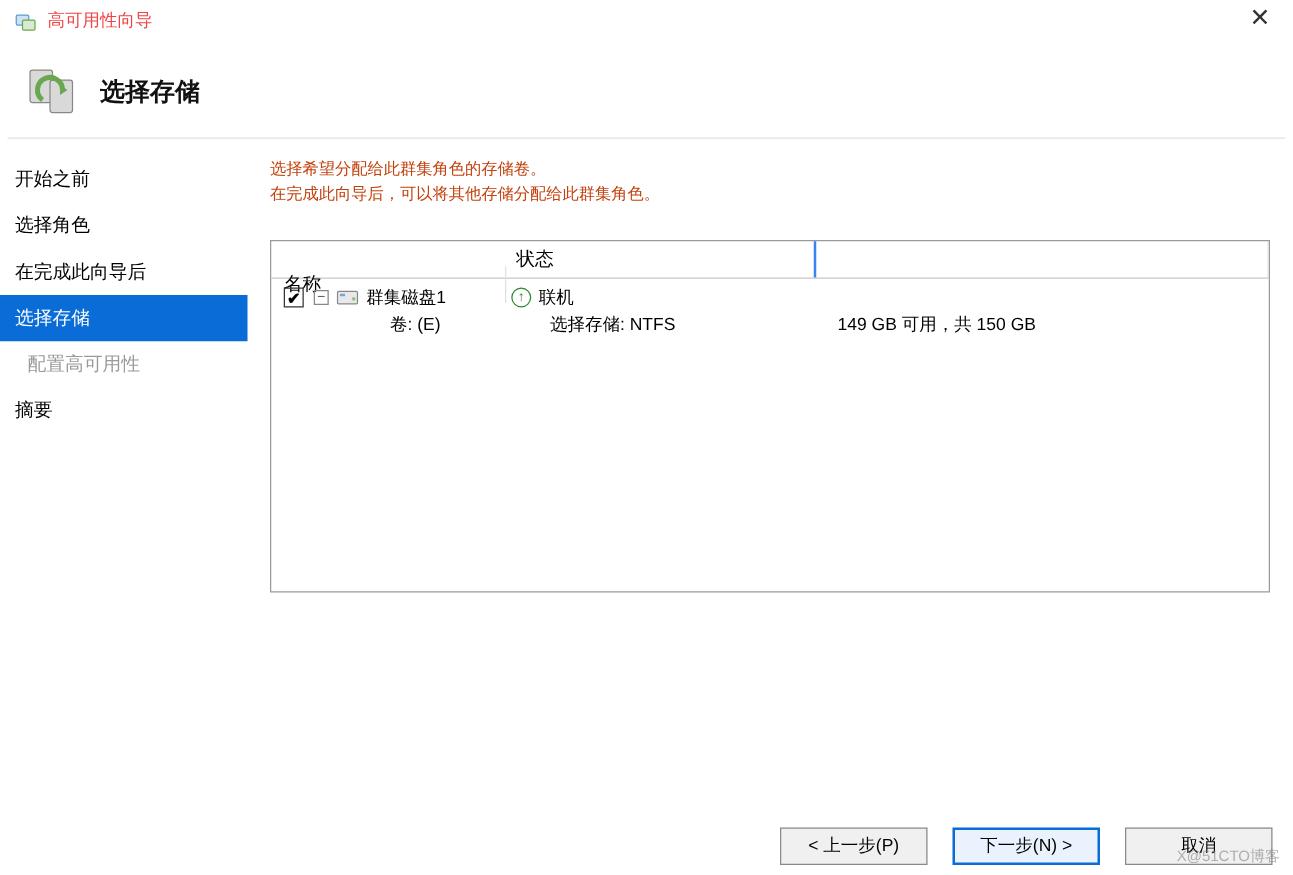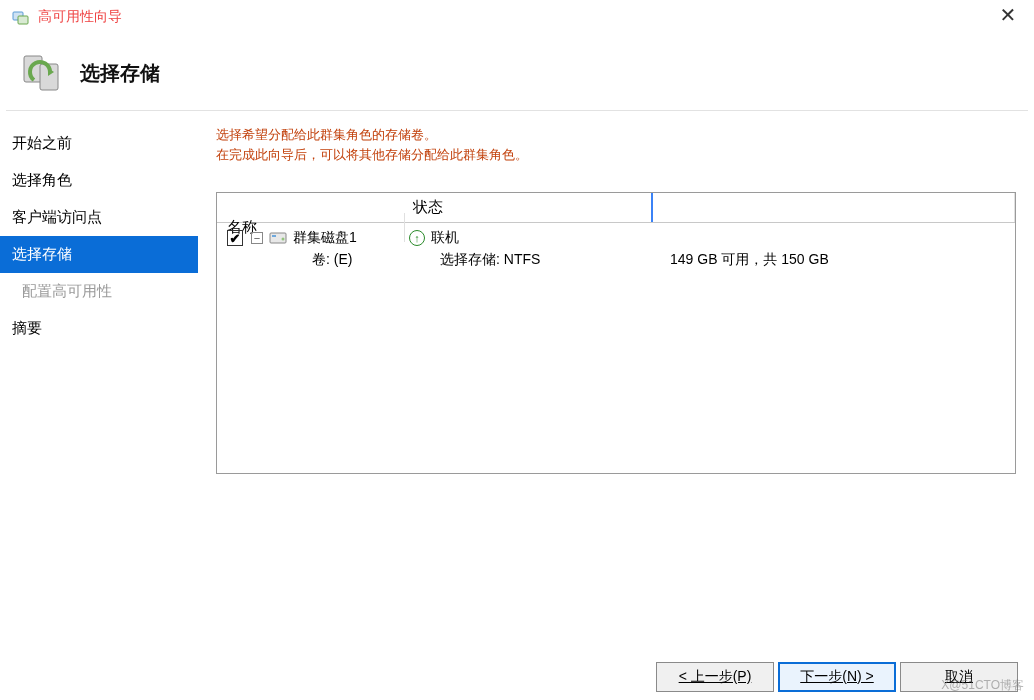--- a/index.html
+++ b/index.html
@@ -115,21 +115,21 @@
       padding: 2px 0 2px 10px;
       font-size: 14px;
     }
     .row2 .sp1 { width: 50px; }
     .row2 .vol { width: 128px; margin-left: 35px; }
     .row2 .fs { width: 230px; }
     .row2 .size { }
     .footer {
       position: absolute;
       right: 16px; bottom: 8px;
-      display: flex; gap: 4px; text-decoration: underline;
+      display: flex; gap: 20px;
     }
     .btn {
       min-width: 118px; height: 30px;
       border: 1px solid #8a8a8a;
       background: #f0f0f0;
       font-size: 14px; font-family: inherit;
       padding: 0 10px;
       cursor: pointer;
     }
     .btn.primary {
@@ -167,21 +167,21 @@
   </span>
   <h1>选择存储</h1>
 </div>
 
 <hr class="divider">
 
 <div class="content">
   <div class="sidebar">
     <div class="nav-item">开始之前</div>
     <div class="nav-item">选择角色</div>
-    <div class="nav-item">客户端访问点</div>
+    <div class="nav-item">在完成此向导后</div>
     <div class="nav-item active">选择存储</div>
     <div class="nav-item disabled">配置高可用性</div>
     <div class="nav-item">摘要</div>
   </div>
 
   <div class="main">
     <div class="instr">
       <div>选择希望分配给此群集角色的存储卷。</div>
       <div>在完成此向导后，可以将其他存储分配给此群集角色。</div>
     </div>

